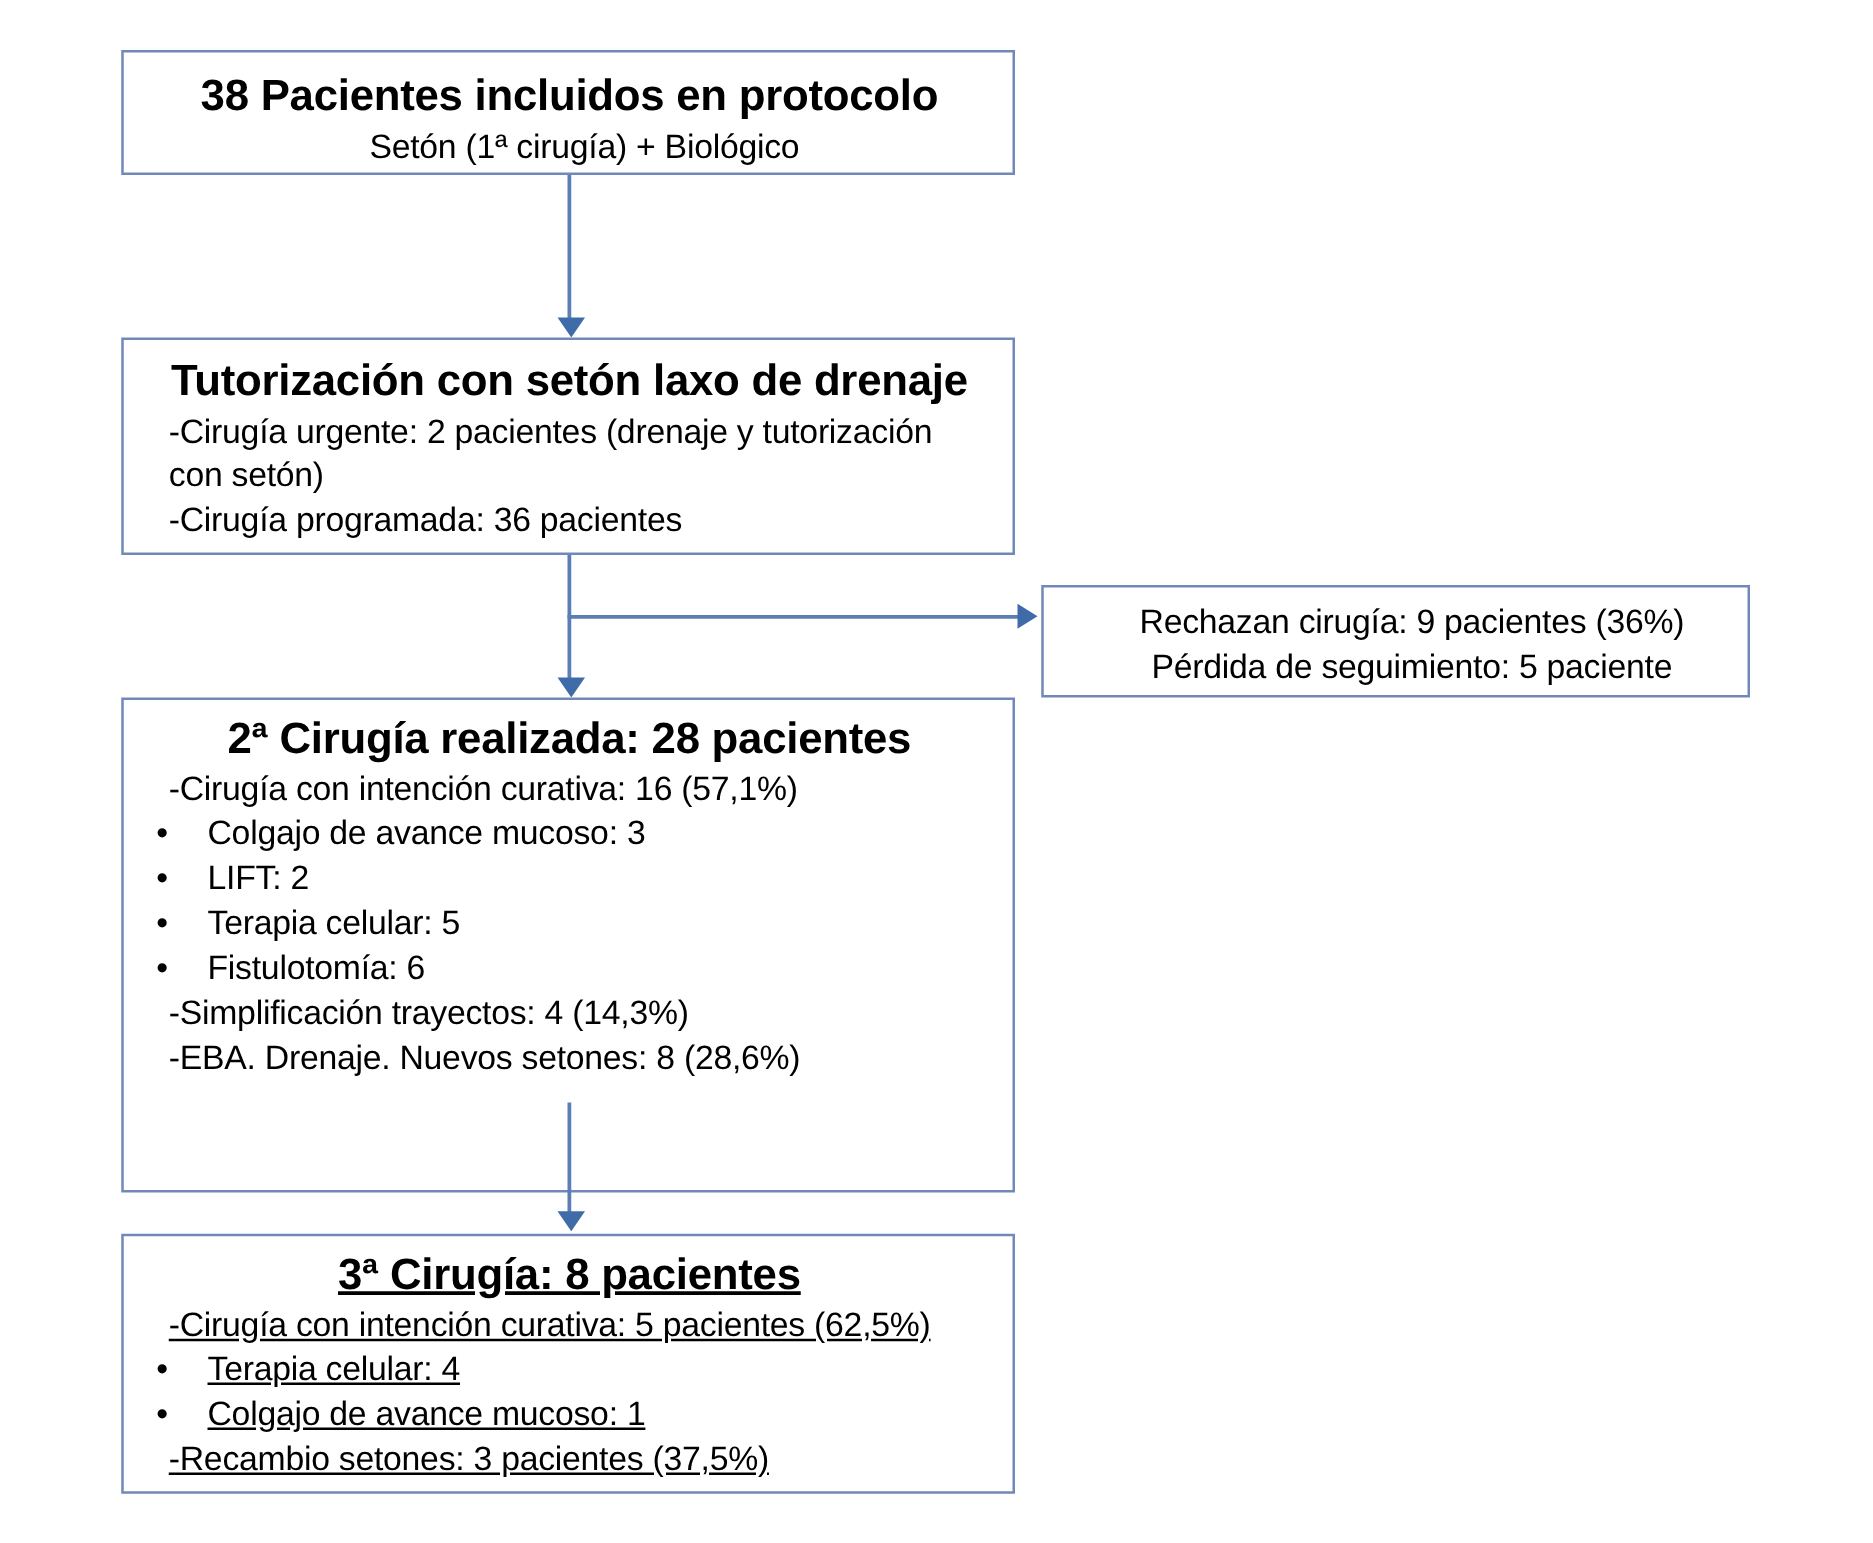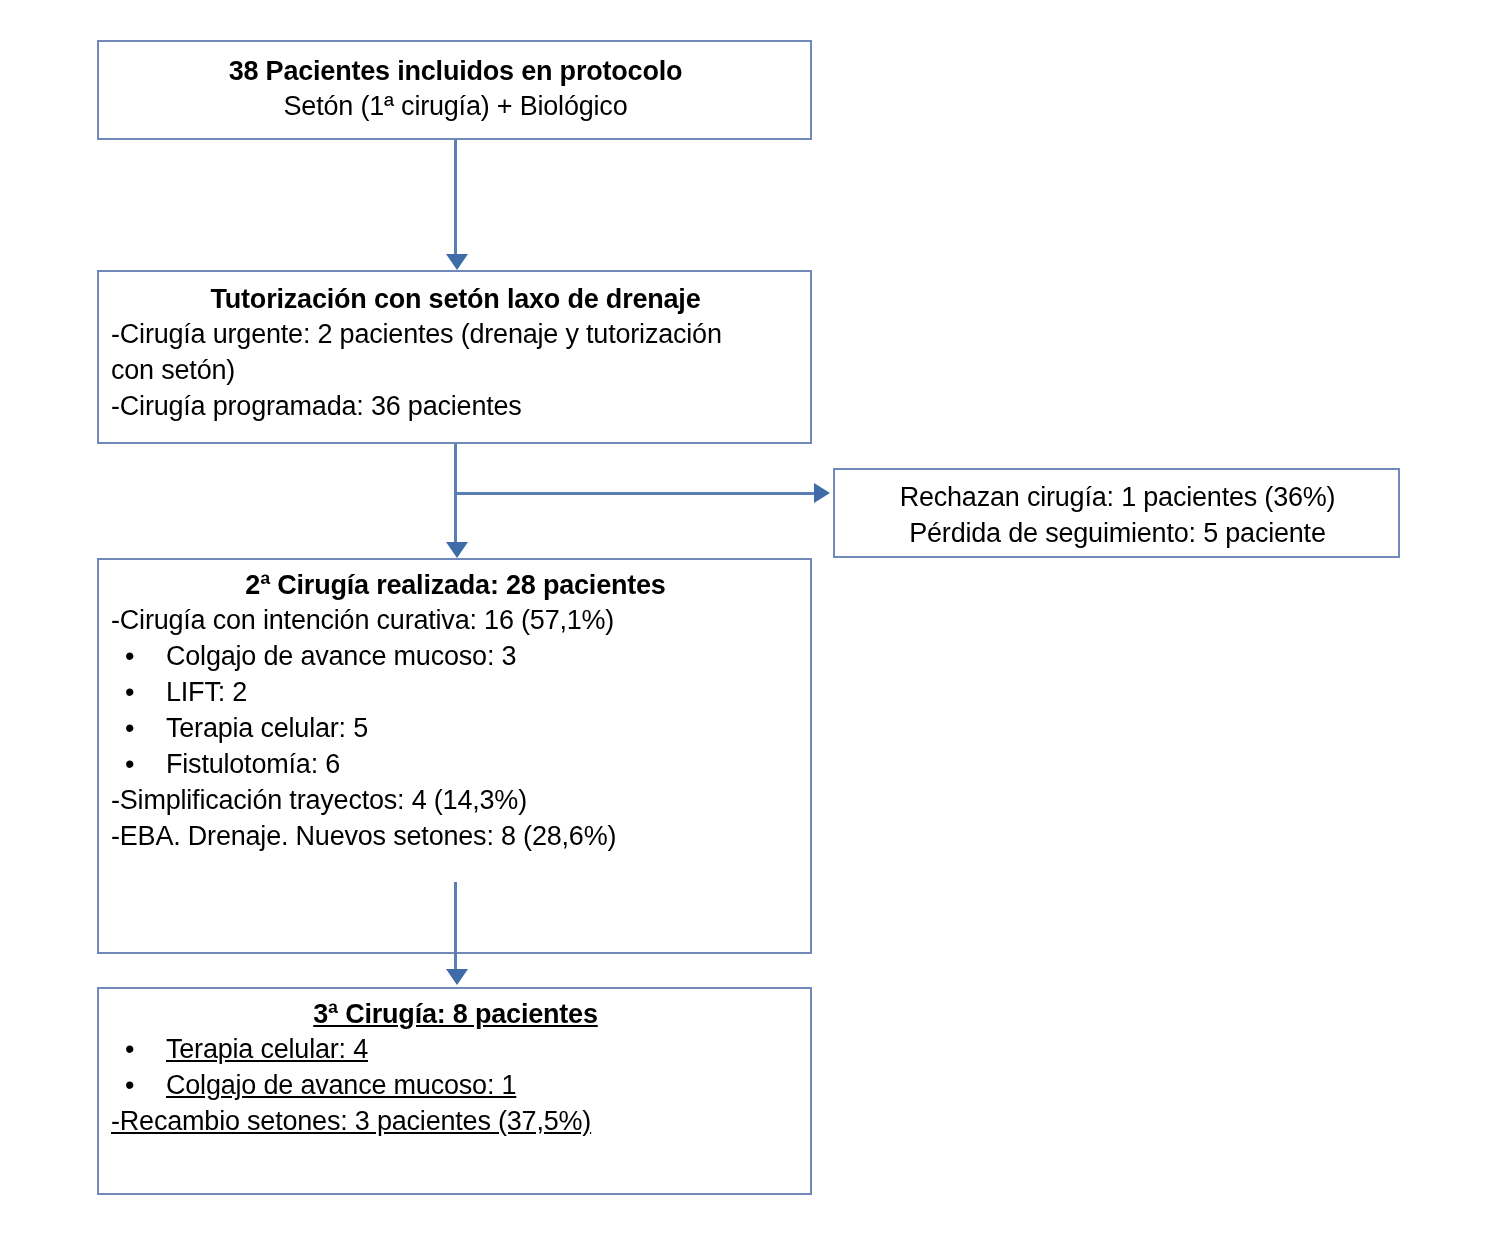--- a/index.html
+++ b/index.html
@@ -27,31 +27,32 @@
     position: absolute;
     box-sizing: border-box;
     background: #ffffff;
     border: 2px solid #7089b8;
     padding: 6px 10px 6px 12px;
   }
 
   .node-title {
     font-weight: bold;
     text-align: center;
-    font-size: 27px;
+    font-size: 35px;
     line-height: 1.30;
     letter-spacing: -0.2px;
     white-space: nowrap;
   }
 
   .node-line {
     text-align: left;
     font-size: 27px;
     line-height: 1.33;
     letter-spacing: -0.2px;
+    margin-left: 24px;
   }
 
   .node-line.centered {
     text-align: center;
   }
 
   .bullet-line {
     display: block;
     position: relative;
     font-size: 27px;
@@ -133,21 +134,21 @@
     <div class="node-line">-Cirugía programada: 36 pacientes</div>
   </div>
 
   <div class="conn conn-v" id="conn2-v"></div>
   <div class="arrowhead-down" id="conn2-arw"></div>
 
   <div class="conn conn-h" id="conn3-h"></div>
   <div class="arrowhead-right" id="conn3-arw"></div>
 
   <div class="node" id="node-excluded">
-    <div class="node-line centered">Rechazan cirugía: 1 pacientes (36%)</div>
+    <div class="node-line centered">Rechazan cirugía: 9 pacientes (36%)</div>
     <div class="node-line centered">Pérdida de seguimiento: 5 paciente</div>
   </div>
 
   <div class="node" id="node-surgery2">
     <div class="node-title">2ª Cirugía realizada: 28 pacientes</div>
     <div class="node-line">-Cirugía con intención curativa: 16 (57,1%)</div>
 
     <div class="bullet-line">
       <span class="bullet-dot">•</span>
       <span>Colgajo de avance mucoso: 3</span>
@@ -167,20 +168,21 @@
 
     <div class="node-line">-Simplificación trayectos: 4 (14,3%)</div>
     <div class="node-line">-EBA. Drenaje. Nuevos setones: 8 (28,6%)</div>
   </div>
 
   <div class="conn conn-v" id="conn4-v"></div>
   <div class="arrowhead-down" id="conn4-arw"></div>
 
   <div class="node" id="node-surgery3">
     <div class="node-title">3ª Cirugía: 8 pacientes</div>
+    <div class="node-line">-Cirugía con intención curativa: 5 pacientes (62,5%)</div>
 
     <div class="bullet-line">
       <span class="bullet-dot">•</span>
       <span>Terapia celular: 4</span>
     </div>
     <div class="bullet-line">
       <span class="bullet-dot">•</span>
       <span>Colgajo de avance mucoso: 1</span>
     </div>
 

